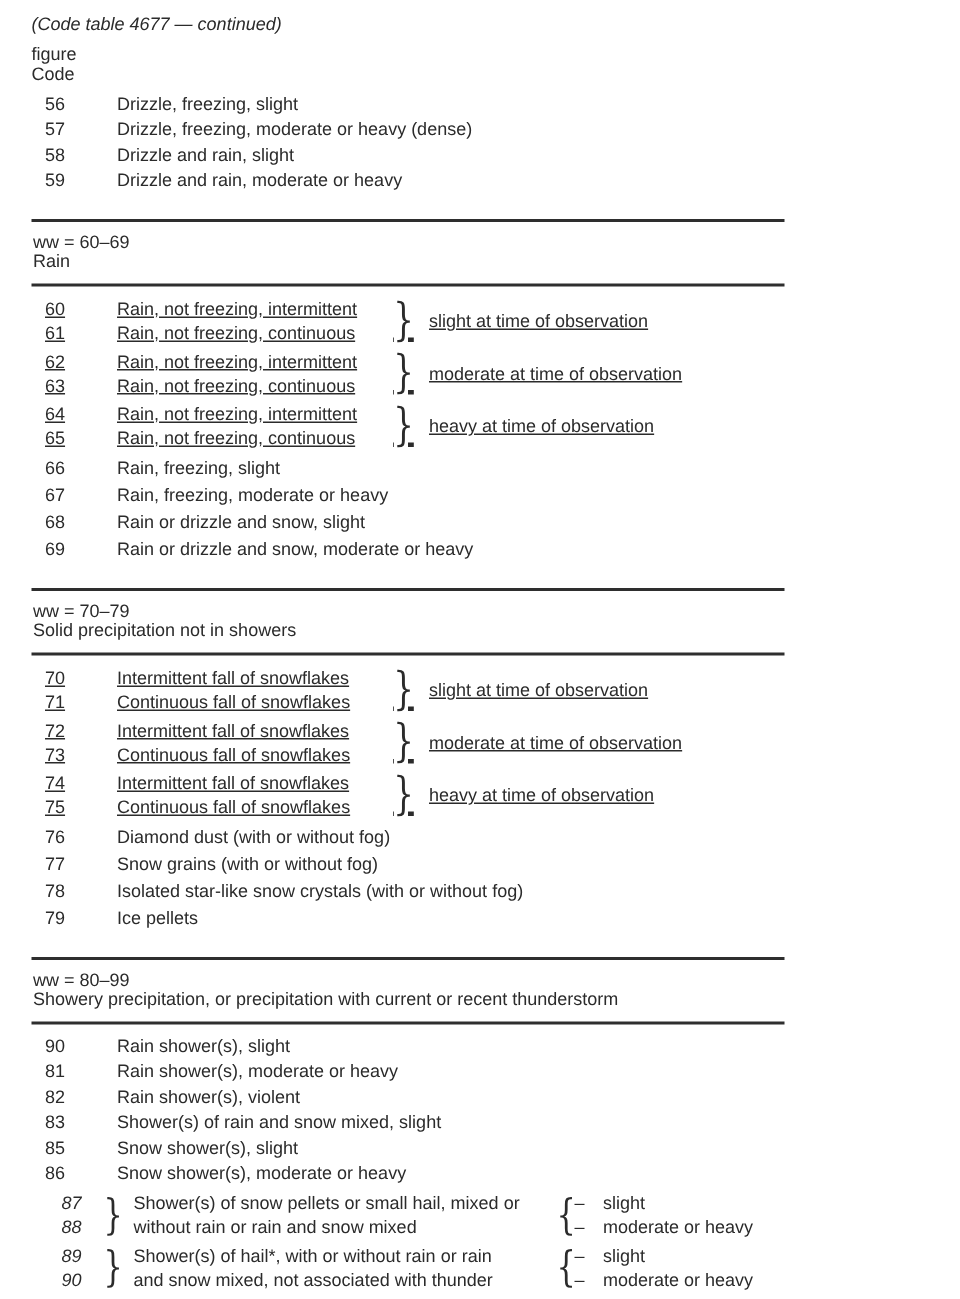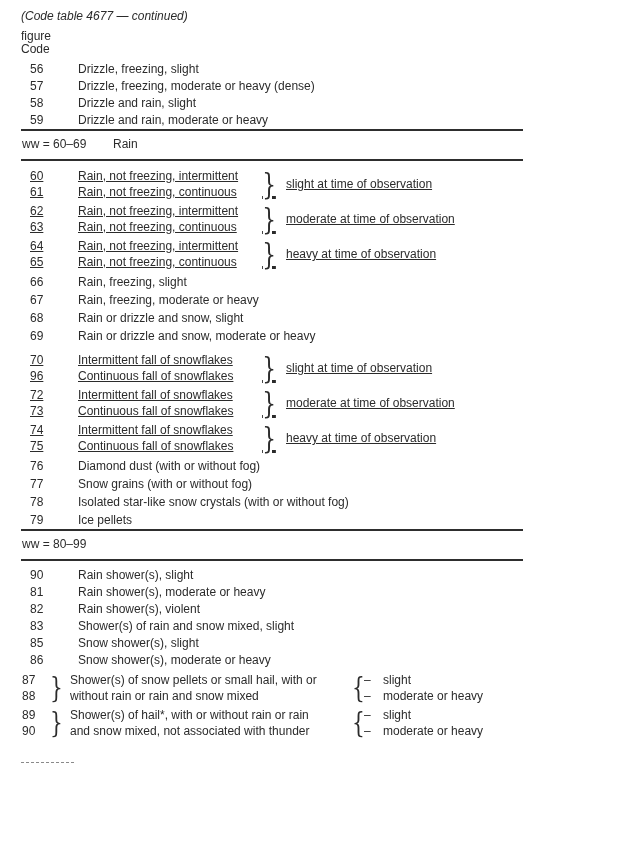--- a/index.html
+++ b/index.html
@@ -11,41 +11,42 @@
     padding:9px 21px 16px 21px;
     overflow:hidden;
   }
   .note{font-style:italic;line-height:14px;margin-bottom:7px;}
   .codefig{line-height:13px;margin-bottom:5px;}
   .codefig div{display:block;}
   .row{display:flex;line-height:17px;height:17px;}
   .row .code{width:57px;padding-left:9px;box-sizing:border-box;flex:none;}
   .row .desc{flex:1;white-space:nowrap;}
   .secheader{
+    margin-top:17px;
     border-top:2px solid #2e2e2e;border-bottom:2px solid #2e2e2e;
-    padding:7px 0 8px 1px;line-height:13px;display:flex;
+    padding:7px 0 8px 1px;line-height:13px;display:flex;flex-direction:column;
   }
   .secheader .ww{width:91px;flex:none;}
   .secheader .sectitle{flex:1;white-space:nowrap;}
   .secbody{margin-top:7px;}
   .pair{display:flex;align-items:center;margin-bottom:3px;text-decoration:underline;}
   .pair .pairrows{width:237px;flex:none;}
   .pair .pairrows .row{line-height:16px;height:16px;}
   .brace{
     flex:none;width:22px;text-align:center;
     font-family:"DejaVu Serif",serif;font-weight:400;
     font-size:30px;line-height:32px;height:32px;
     transform:scaleX(.72);color:#2b2b2b;overflow:visible;
   }
   .pairlabel{margin-left:6px;white-space:nowrap;}
   .simplerows .row{line-height:18px;height:18px;}
   .sec80rows{margin-top:6px;}
   .sec80rows .row{line-height:17px;height:17px;}
   .g80{display:flex;align-items:center;margin-top:3px;}
-  .g80 .gcodes{width:21px;margin-left:1px;flex:none;line-height:16px;}
+  .g80 .gcodes{width:21px;margin-left:20px;flex:none;line-height:16px;font-style:italic;}
   .g80 .gbrace{flex:none;font-family:"DejaVu Serif",serif;font-size:28px;
     line-height:32px;height:32px;transform:scaleX(.72);overflow:visible;color:#2b2b2b;}
   .g80 .gbrace.r{width:27px;text-align:center;}
   .g80 .gbrace.l{width:14px;text-align:left;}
   .g80 .gdesc{width:280px;flex:none;line-height:16px;}
   .g80 .gdesc span{display:block;white-space:nowrap;}
   .g80 .gitems{line-height:16px;}
   .g80 .gitem{display:flex;}
   .g80 .gitem .dash{width:19px;flex:none;}
   .footnote-rule{margin-top:23px;width:53px;border-top:1px dashed #8a8a8a;height:0;}
@@ -141,29 +142,33 @@
         <span class="code">68</span>
         <span class="desc">Rain or drizzle and snow, slight</span>
       </div>
       <div class="row">
         <span class="code">69</span>
         <span class="desc">Rain or drizzle and snow, moderate or heavy</span>
       </div>
     </div>
   </div>
 
+  <div class="secheader">
+    <span class="ww">ww = 70–79</span>
+    <span class="sectitle">Solid precipitation not in showers</span>
+  </div>
   <div class="secbody">
     <div class="pair">
       <div class="pairrows">
         <div class="row">
           <span class="code">70</span>
           <span class="desc">Intermittent fall of snowflakes</span>
         </div>
         <div class="row">
-          <span class="code">96</span>
+          <span class="code">71</span>
           <span class="desc">Continuous fall of snowflakes</span>
         </div>
       </div>
       <span class="brace">}</span>
       <span class="pairlabel">slight at time of observation</span>
     </div>
     <div class="pair">
       <div class="pairrows">
         <div class="row">
           <span class="code">72</span>
@@ -206,20 +211,21 @@
       </div>
       <div class="row">
         <span class="code">79</span>
         <span class="desc">Ice pellets</span>
       </div>
     </div>
   </div>
 
   <div class="secheader">
     <span class="ww">ww = 80–99</span>
+    <span class="sectitle">Showery precipitation, or precipitation with current or recent thunderstorm</span>
   </div>
   <div class="sec80rows">
     <div class="row">
       <span class="code">90</span>
       <span class="desc">Rain shower(s), slight</span>
     </div>
     <div class="row">
       <span class="code">81</span>
       <span class="desc">Rain shower(s), moderate or heavy</span>
     </div>
@@ -240,21 +246,21 @@
       <span class="desc">Snow shower(s), moderate or heavy</span>
     </div>
 
     <div class="g80">
       <div class="gcodes">
         <div>87</div>
         <div>88</div>
       </div>
       <span class="gbrace r">}</span>
       <div class="gdesc">
-        <span>Shower(s) of snow pellets or small hail, with or</span>
+        <span>Shower(s) of snow pellets or small hail, mixed or</span>
         <span>without rain or rain and snow mixed</span>
       </div>
       <span class="gbrace l">{</span>
       <div class="gitems">
         <div class="gitem">
           <span class="dash">–</span>
           <span>slight</span>
         </div>
         <div class="gitem">
           <span class="dash">–</span>

